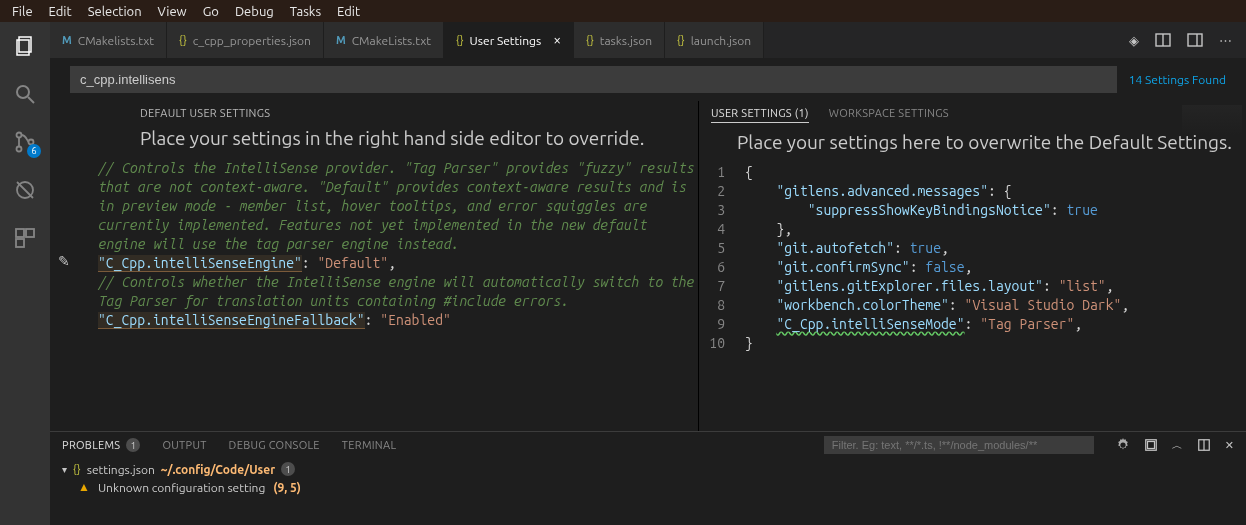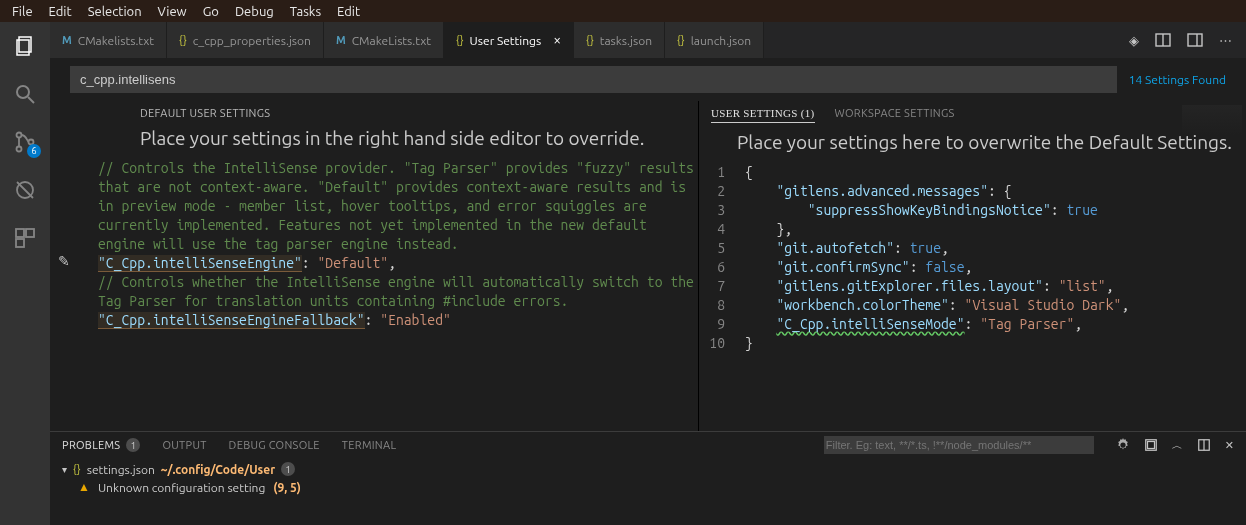--- a/index.html
+++ b/index.html
@@ -140,21 +140,21 @@
 .right-pane { flex: 1; border-left: 1px solid #000; position: relative; }
 .pane-header {
   display: flex;
   gap: 20px;
   padding: 6px 0 4px 12px;
   font-size: 11px;
   color: #888;
 }
 .left-pane .pane-header { padding-left: 62px; color: #bbb; }
 .pane-tab { cursor: pointer; letter-spacing: 0.3px; }
-.pane-tab.active { color: #e0e0e0; border-bottom: 1px solid #cccccc; padding-bottom: 3px; font-family: Liberation Serif, serif; }
+.pane-tab.active { color: #e0e0e0; border-bottom: 1px solid #cccccc; padding-bottom: 3px; }
 .pane-desc {
   color: #cccccc;
   padding: 4px 0 10px 62px;
   font-size: 19px;
 }
 .right-pane .pane-desc { padding-left: 38px; }
 .editor-scroll {
   flex: 1;
   font-family: "Ubuntu Mono", Consolas, monospace;
   font-size: 14px;
@@ -169,21 +169,21 @@
   width: 36px;
   text-align: right;
   color: #858585;
   padding-right: 10px;
 }
 .gutter div { height: 19px; }
 .code-lines {
   padding-left: 46px;
 }
 .code-lines .line { white-space: pre; height: 19px; }
-.tk-comment { color: #608b4e; }
+.tk-comment { color: #608b4e; font-style: italic; }
 .tk-key { color: #9cdcfe; }
 .tk-str { color: #ce9178; }
 .tk-bool { color: #569cd6; }
 .tk-punc { color: #d4d4d4; }
 .hl-under { border-bottom: 1px solid #7a5a3a; background: rgba(200,150,80,0.12); }
 .hl-squig { text-decoration: underline wavy #6c6; text-underline-offset: 2px; }
 .left-code { padding-left: 20px; }
 .left-code .line { white-space: pre-wrap; }
 .pencil {
   position: absolute;
@@ -216,21 +216,21 @@
   font-size: 11px;
   color: #888;
 }
 .panel-tab { cursor: pointer; display: flex; align-items: center; gap: 6px; letter-spacing: 0.3px; }
 .panel-tab.active { color: #e0e0e0; }
 .panel-spacer { flex: 1; }
 .panel-filter {
   background: #3c3c3c;
   border: none;
   color: #888;
-  padding: 3px 2px;
+  padding: 3px 8px;
   font-size: 11px;
   width: 270px;
   outline: none;
 }
 .panel-actions { display: flex; gap: 14px; color: #c5c5c5; align-items: center; }
 .count-badge {
   background: #4d4d4d;
   color: #ccc;
   border-radius: 8px;
   font-size: 10px;

